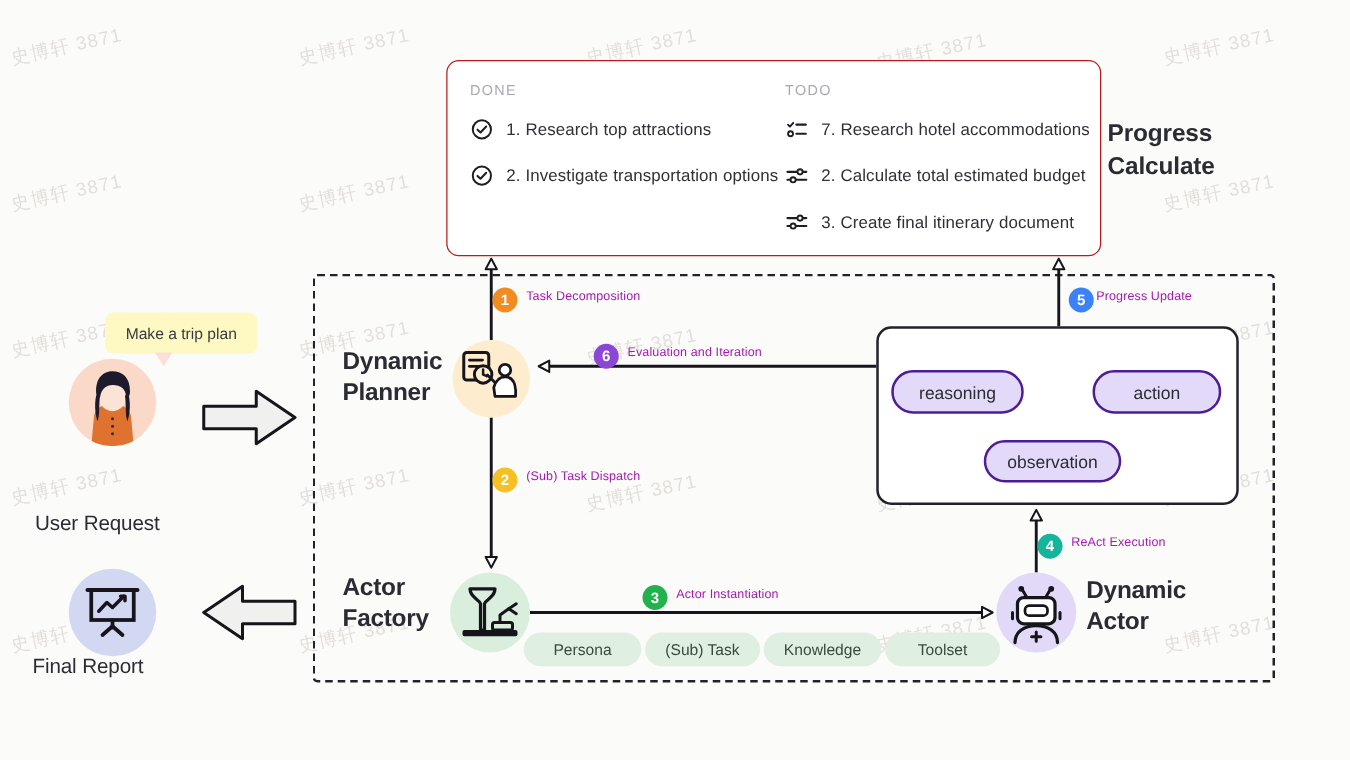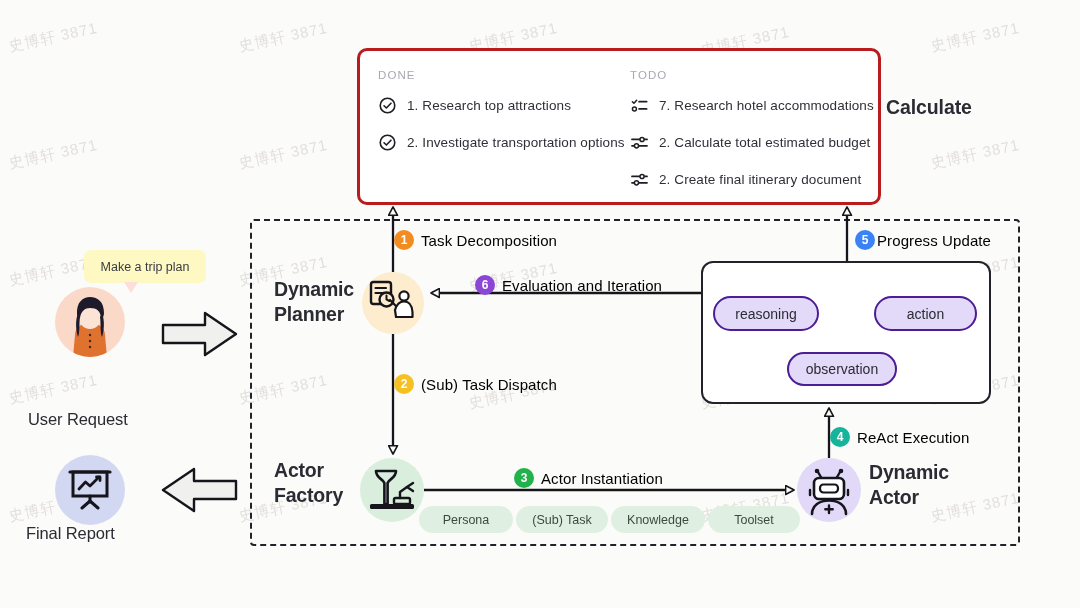--- a/index.html
+++ b/index.html
@@ -24,21 +24,21 @@
     transform:rotate(-12deg);
     white-space:nowrap;
     user-select:none;
     letter-spacing:1px;
   }
 
   
   #progress-card{
     left:357px;top:48px;width:524px;height:157px;
     background:#ffffff;
-    border:3px solid #b91c1c;
+    border:1px solid #b91c1c;
     border-radius:10px;
     box-sizing:border-box;
   }
   .col-head{
     position:absolute;
     font-size:11.5px;
     letter-spacing:1.1px;
     color:#a8a8b3;
     font-weight:400;
   }
@@ -63,21 +63,21 @@
 
   
   .badge{
     position:absolute;
     width:20px;height:20px;border-radius:50%;
     color:#fff;font-size:12px;font-weight:700;
     display:flex;align-items:center;justify-content:center;
     line-height:1;
   }
   .step-label{
-    position:absolute;font-size:15px;color:#000000;white-space:nowrap;letter-spacing:.1px;
+    position:absolute;font-size:10px;color:#a21caf;white-space:nowrap;letter-spacing:.1px;
   }
 
   
   .role-title{
     position:absolute;font-size:19.5px;line-height:25px;font-weight:700;color:#2b2b33;
     letter-spacing:-.2px;
   }
 
   
   .blob{position:absolute;border-radius:50%;}
@@ -199,25 +199,26 @@
       </svg>
       <span class="task-text">2. Calculate total estimated  budget</span>
     </div>
     <div class="task-row" style="left:270px;top:119px;">
       <svg class="ic" viewBox="0 0 24 24">
         <line x1="2.5" y1="8.2" x2="21.5" y2="8.2" stroke="#1d1d24" stroke-width="2.2" stroke-linecap="round"></line>
         <circle cx="15.2" cy="8.2" r="2.6" fill="#fff" stroke="#1d1d24" stroke-width="1.9"></circle>
         <line x1="2.5" y1="16.2" x2="21.5" y2="16.2" stroke="#1d1d24" stroke-width="2.2" stroke-linecap="round"></line>
         <circle cx="8.2" cy="16.2" r="2.6" fill="#fff" stroke="#1d1d24" stroke-width="1.9"></circle>
       </svg>
-      <span class="task-text">2. Create final itinerary document</span>
+      <span class="task-text">3. Create final itinerary document</span>
     </div>
   </div>
 
   <div class="abs" id="progress-title">
+    <div>Progress</div>
     <div>Calculate</div>
   </div>
 
   <div class="abs" id="system-container"></div>
 
   <svg class="overlay">
     <defs>
       <marker id="ohead" markerWidth="11" markerHeight="11" refX="8.4" refY="5.5" orient="auto" markerUnits="userSpaceOnUse">
         <path d="M1,1 L9.5,5.5 L1,10 Z" fill="#fbfbf9" stroke="#15151b" stroke-width="1.6" stroke-linejoin="round"></path>
       </marker>

